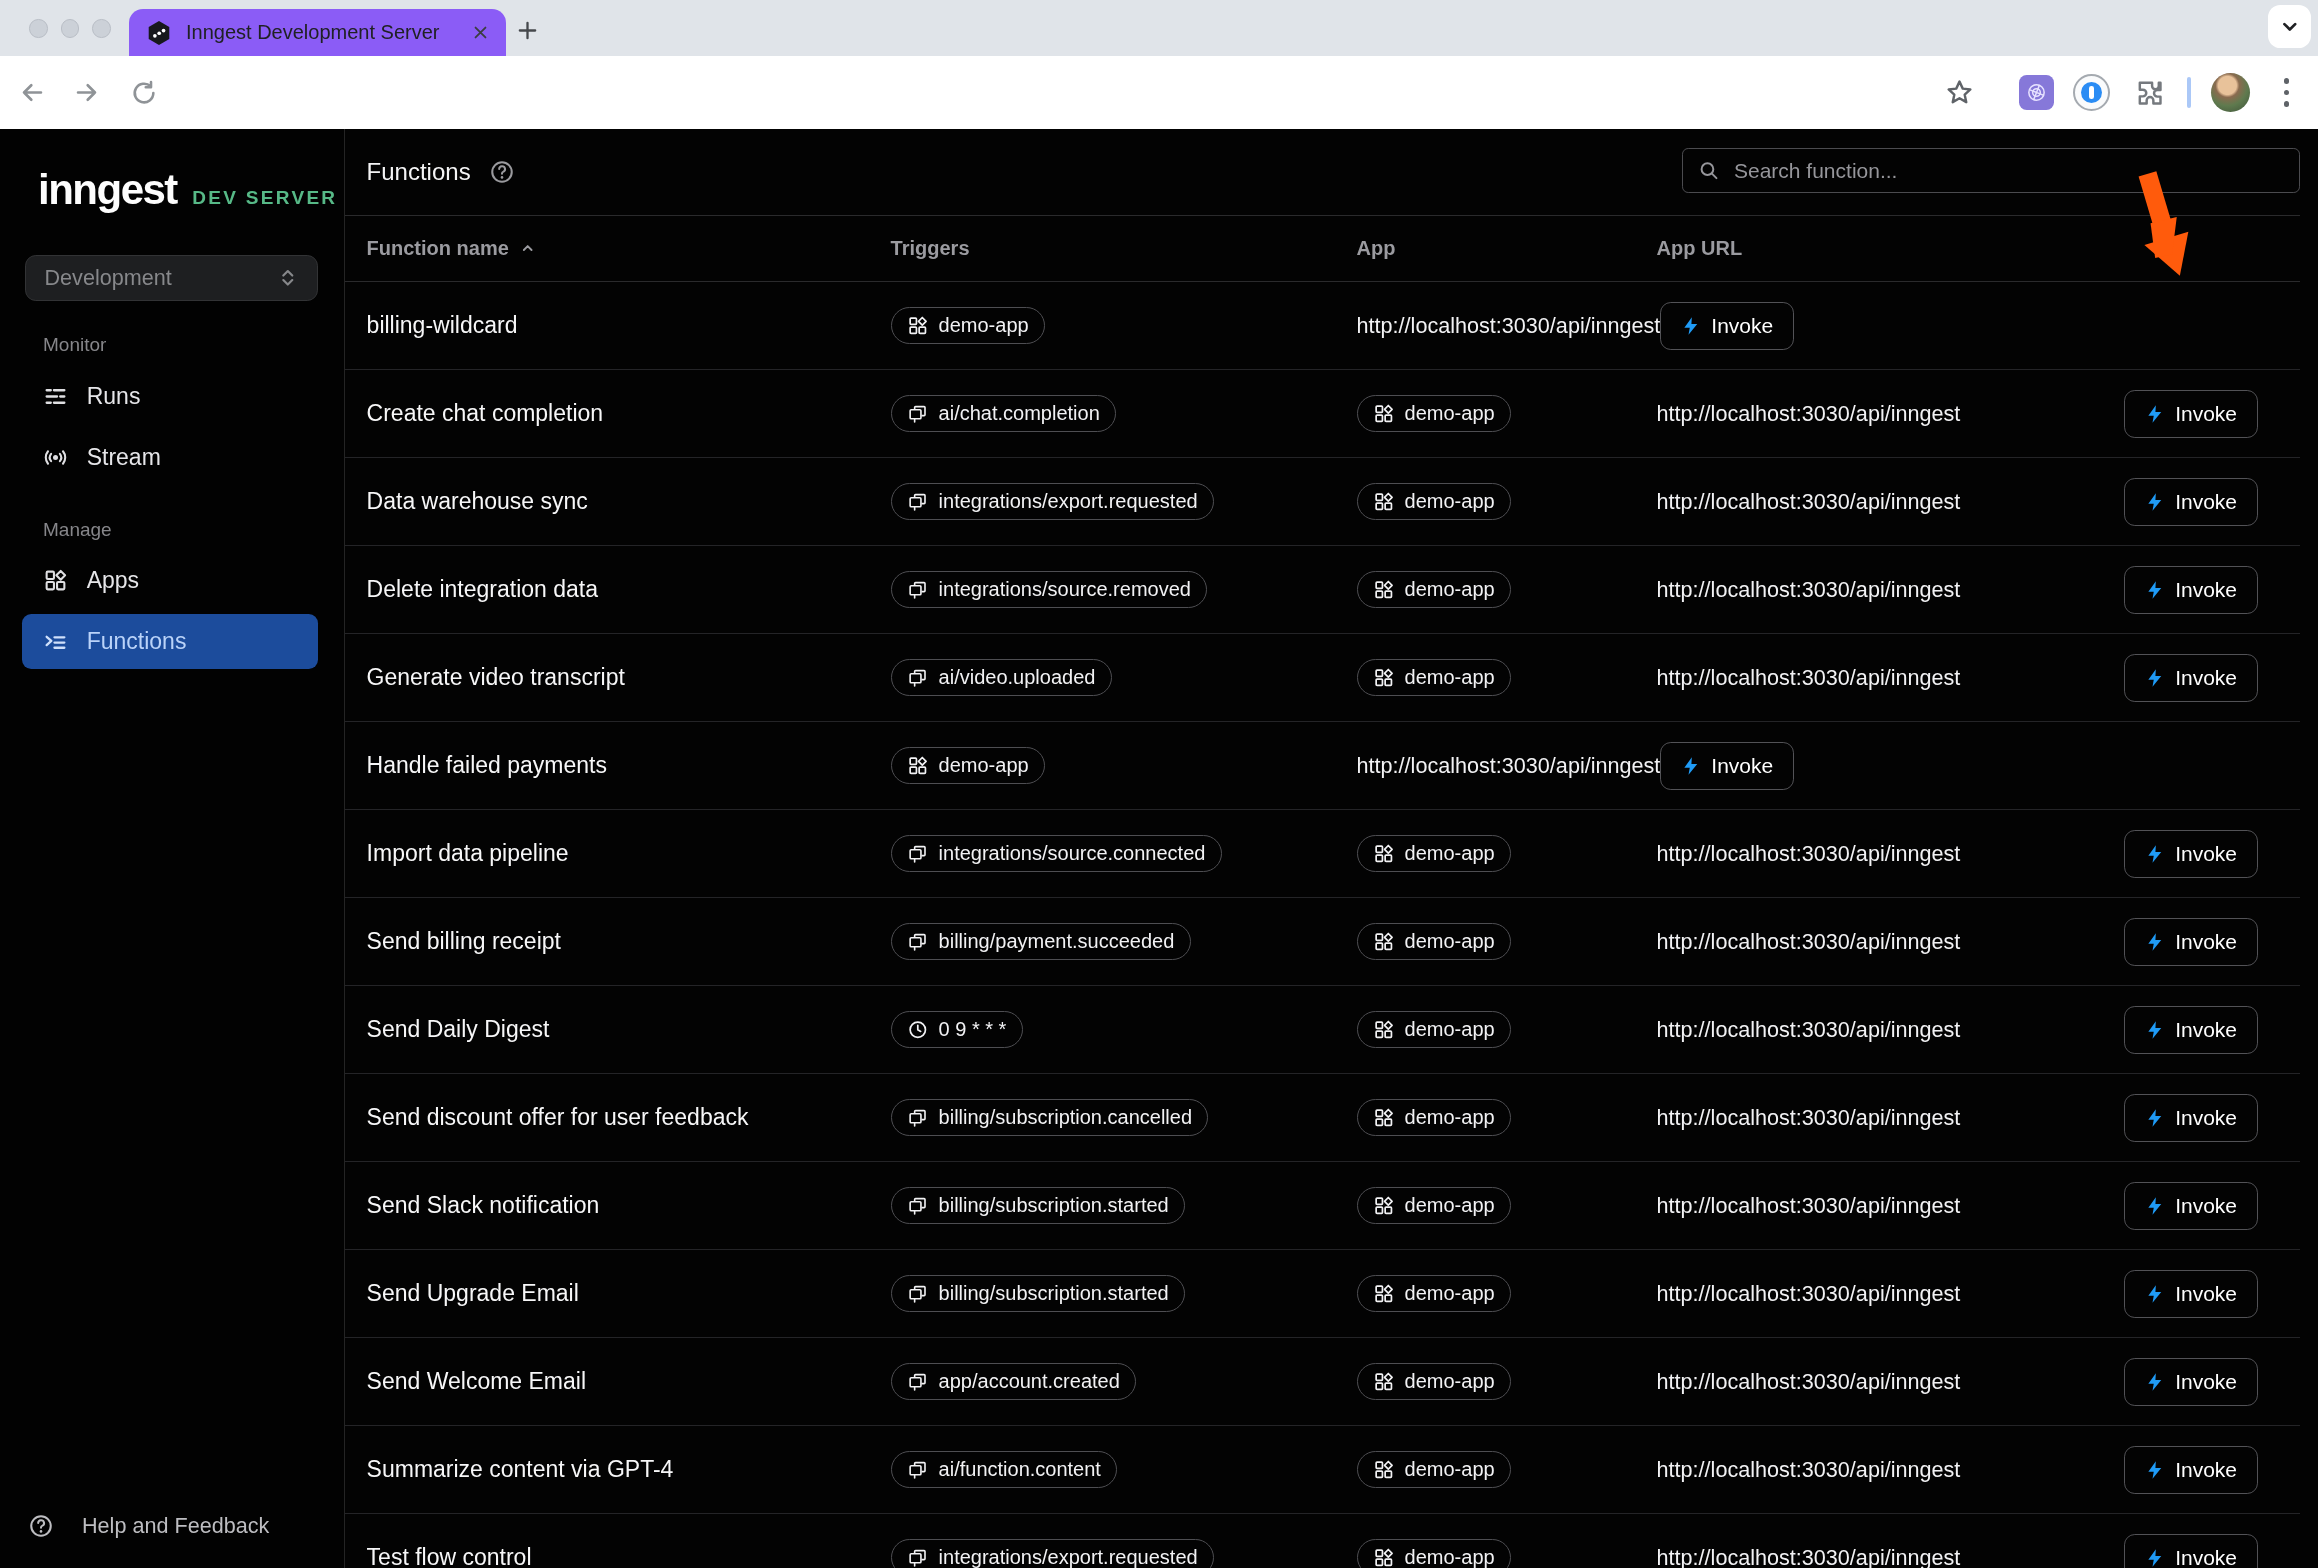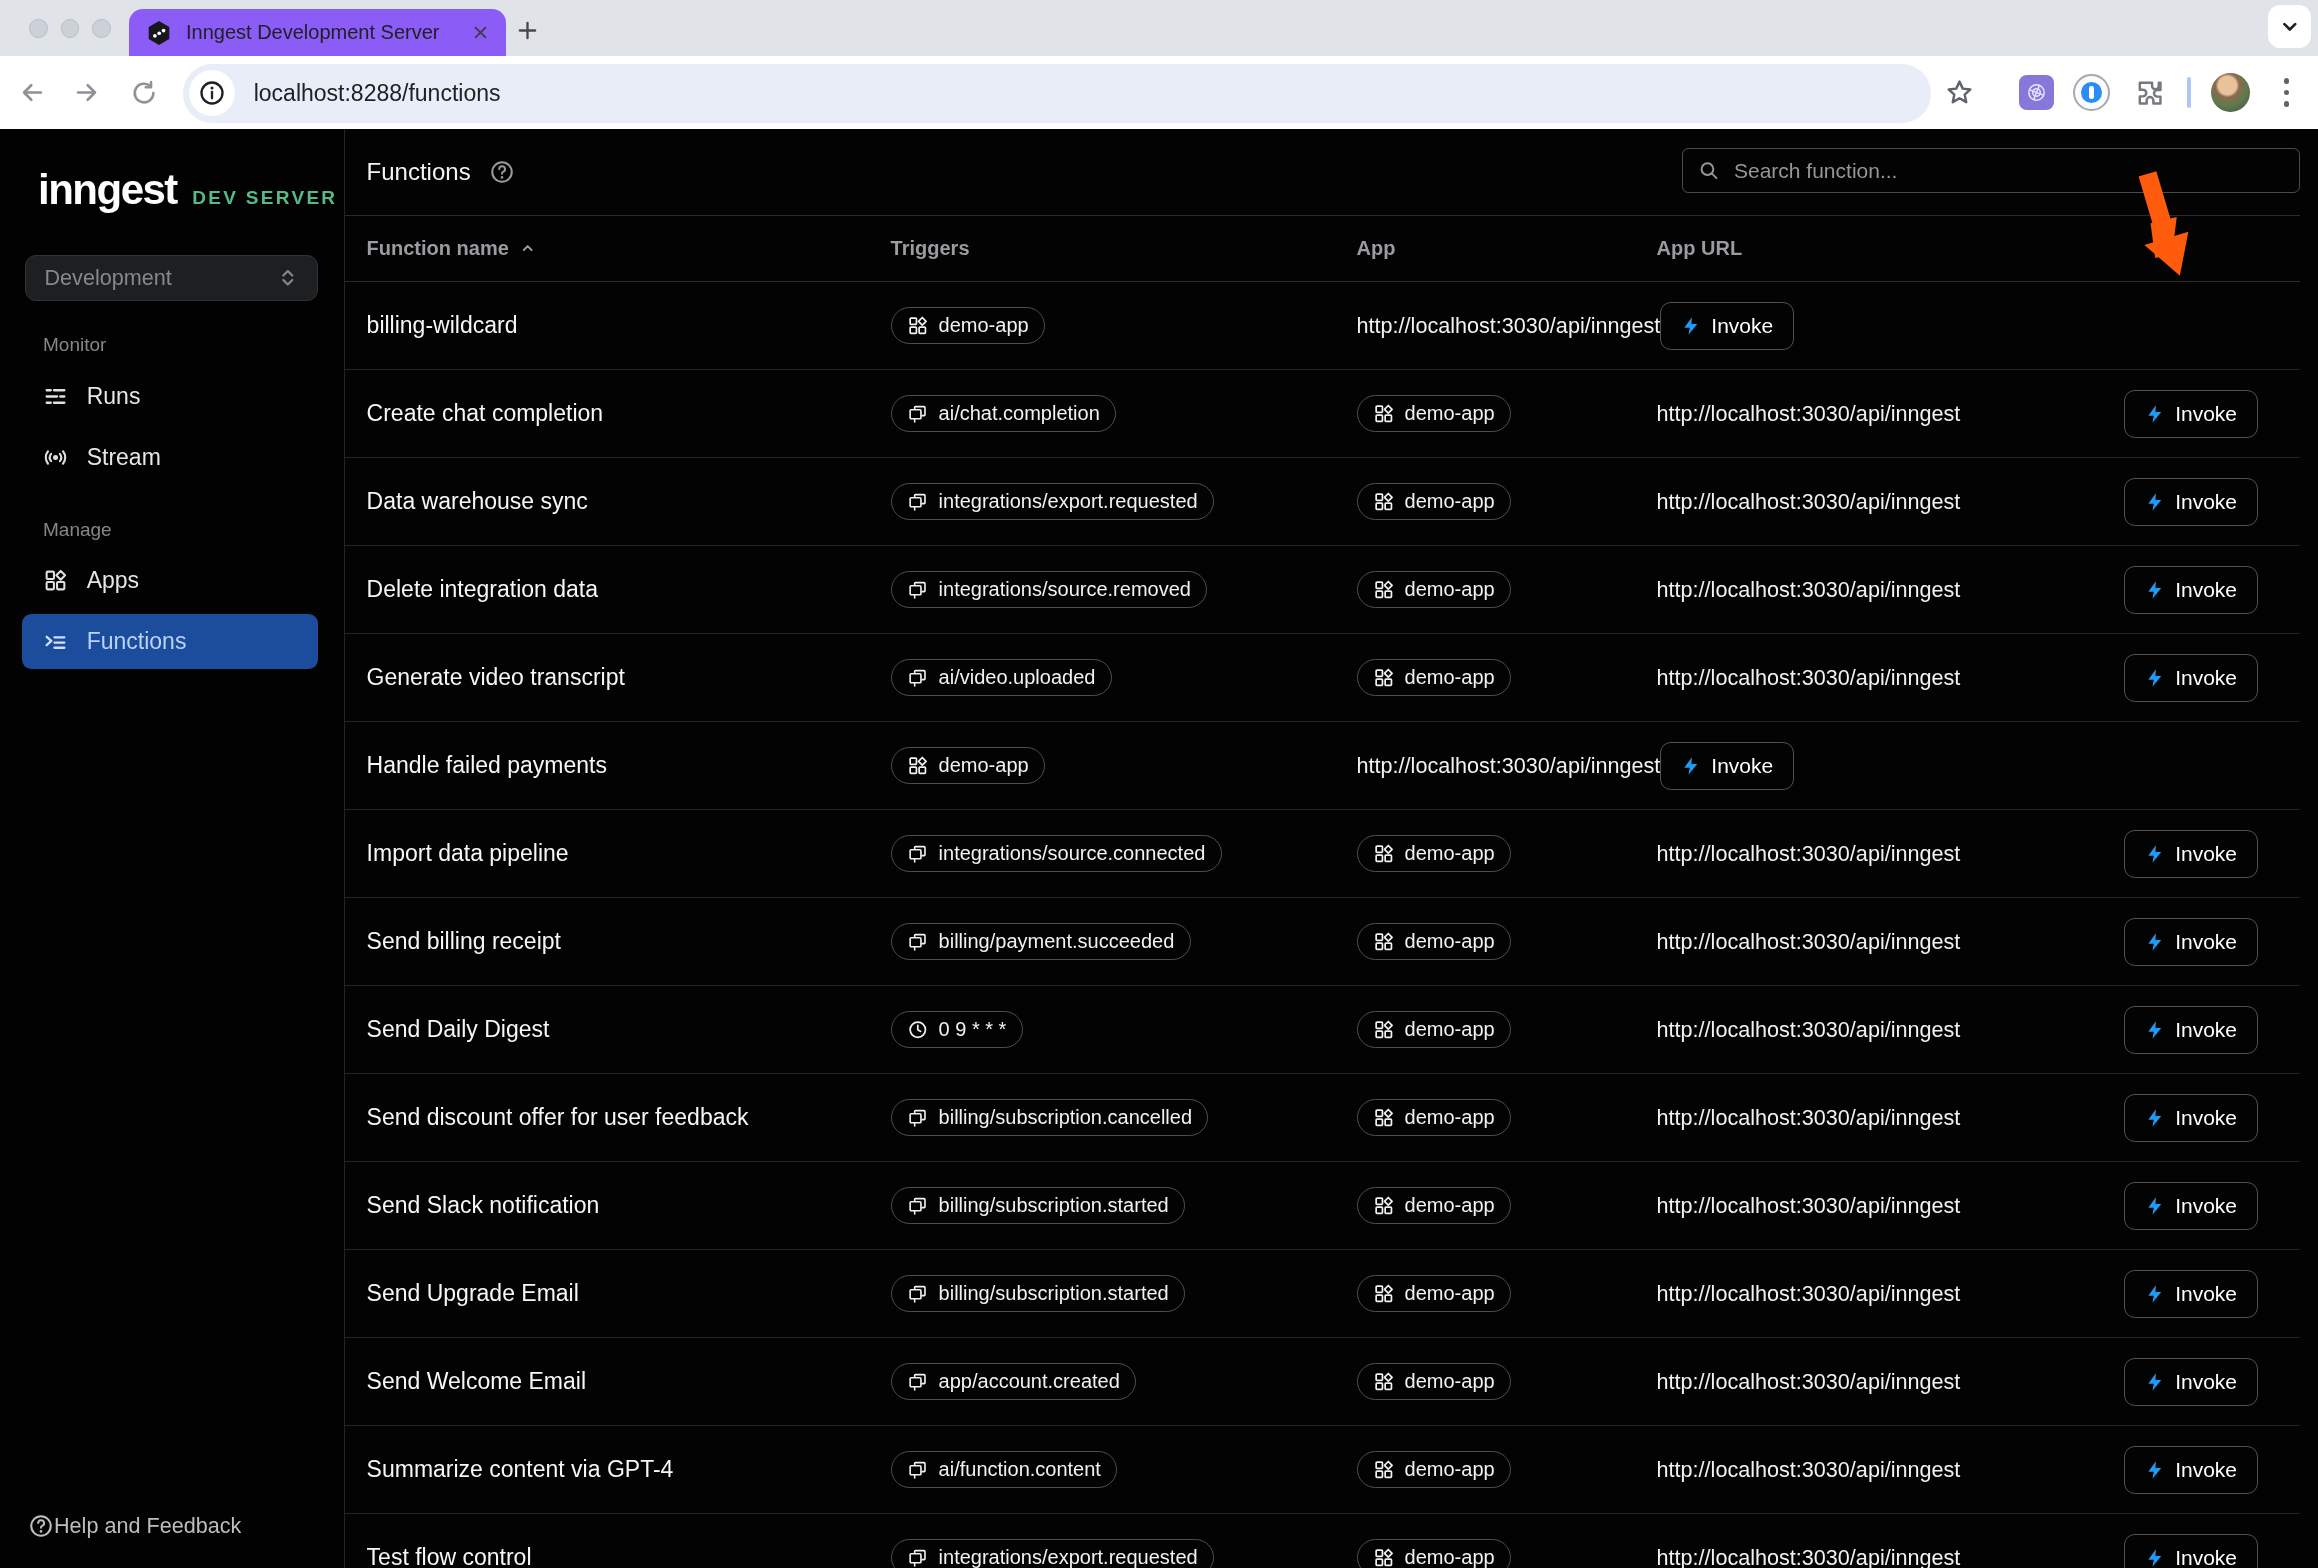--- a/index.html
+++ b/index.html
@@ -42,21 +42,21 @@
   .envselect { position:absolute; left:25px; top:126px; width:293px; height:46px; background:#1e1f21;
                border:0.8px solid #323335; border-radius:10.8px; display:flex; align-items:center;
                padding:0 18.5px; color:#87888b; font-size:21.6px; }
   .envselect .grow { flex:1; }
   .side-label { position:absolute; left:43px; font-size:19px; color:#86868a; }
   .side-item { position:absolute; left:21.6px; width:296px; height:55px; display:flex; align-items:center;
                gap:18.5px; padding-left:21.6px; border-radius:9.2px; color:#e6e6e9; font-size:23px; }
   .side-item.active { background:#1c4c9c; color:#bad3f9; }
   .side-item.active svg { stroke:#cfe0fb; }
   .side-item svg { stroke:#dfdfe2; }
-  .side-help { position:absolute; left:28px; bottom:29px; display:flex; align-items:center; gap:0;
+  .side-help { position:absolute; left:28px; bottom:29px; display:flex; align-items:center; gap:28px;
                color:#bdbdc1; font-size:21.6px; }
 
   .main { flex:1; position:relative; }
   .titlebar { height:86px; position:relative; display:flex; align-items:center; }
   .page-title { font-size:24px; font-weight:500; color:#f4f4f5; margin-left:21.6px; }
   .title-help { margin-left:18.5px; display:grid; place-items:center; }
   .searchbox { position:absolute; left:1337px; top:19px; width:618px; height:45px; border:1.5px solid #4b4b4f;
                border-radius:6.2px; display:flex; align-items:center; gap:14px; padding:0 15.4px; background:transparent; }
   .searchbox input { background:transparent; border:none; outline:none; color:#d6d6da; font-size:21px;
                      font-family:inherit; width:100%; }
@@ -120,30 +120,20 @@
   <div class="nav-ic" style="left:65px">
     <svg width="29" height="29" viewBox="0 0 24 24" fill="none" stroke="#8f9397" stroke-width="2.2" stroke-linecap="round" stroke-linejoin="round">
         <path d="M5 12 H19 M13 6 L19 12 L13 18"></path>
       </svg>
   </div>
   <div class="nav-ic" style="left:122px">
     <svg width="28" height="28" viewBox="0 0 24 24" fill="none" stroke="#8f9397" stroke-width="2.2" stroke-linecap="round" stroke-linejoin="round">
         <path d="M20 12 a8 8 0 1 1 -2.3 -5.6 M18 2.5 V7 H13.5"></path>
       </svg>
   </div>
-  <div class="urlpill">
-    <span class="info-circle">
-      <svg width="28" height="28" viewBox="0 0 24 24" fill="none" stroke="#202124" stroke-width="2">
-          <circle cx="12" cy="12" r="9"></circle>
-          <path d="M12 11 V16.5" stroke-linecap="round"></path>
-          <circle cx="12" cy="7.8" r="1.3" fill="#202124" stroke="none"></circle>
-        </svg>
-    </span>
-    <span class="url-text">localhost:8288/functions</span>
-  </div>
   <div class="tb-right" style="left:1938px; width:43px">
     <svg width="29" height="29" viewBox="0 0 24 24" fill="none" stroke="#5f6368" stroke-width="2">
         <path d="M12 3 l2.7 5.8 6.3 .7 -4.7 4.3 1.3 6.2 -5.6 -3.2 -5.6 3.2 1.3 -6.2 -4.7 -4.3 6.3 -.7 z" stroke-linejoin="round"></path>
       </svg>
   </div>
   <div class="tb-right" style="left:2019px; width:35px">
     <span class="ext-purple">
       <svg width="23" height="23" viewBox="0 0 24 24" fill="none" stroke="#e7e2ff" stroke-width="1.6">
           <circle cx="12" cy="12" r="8"></circle>
           <circle cx="12" cy="12" r="4"></circle>

